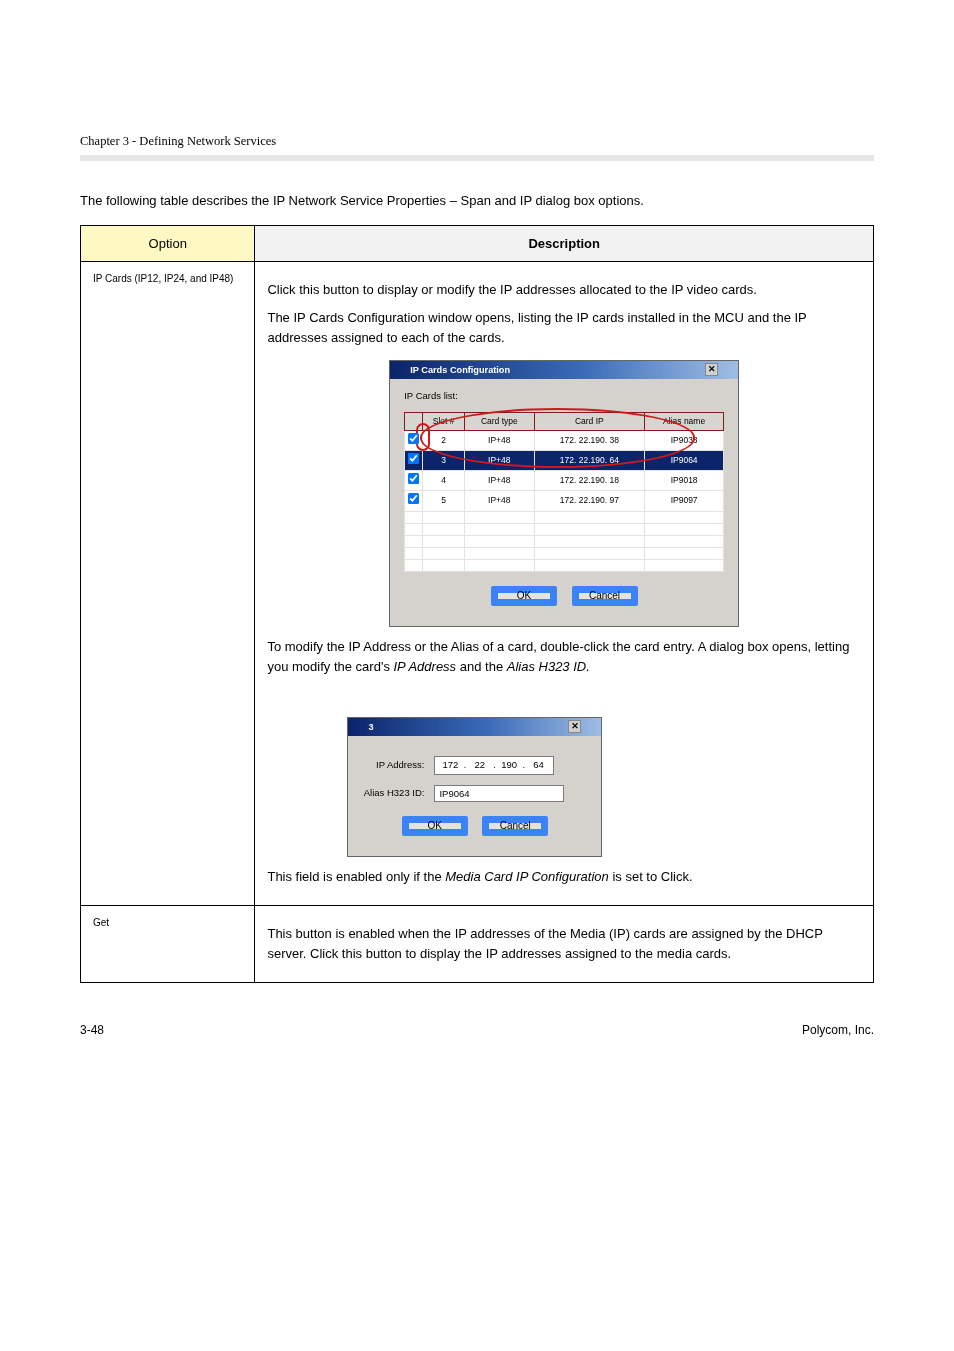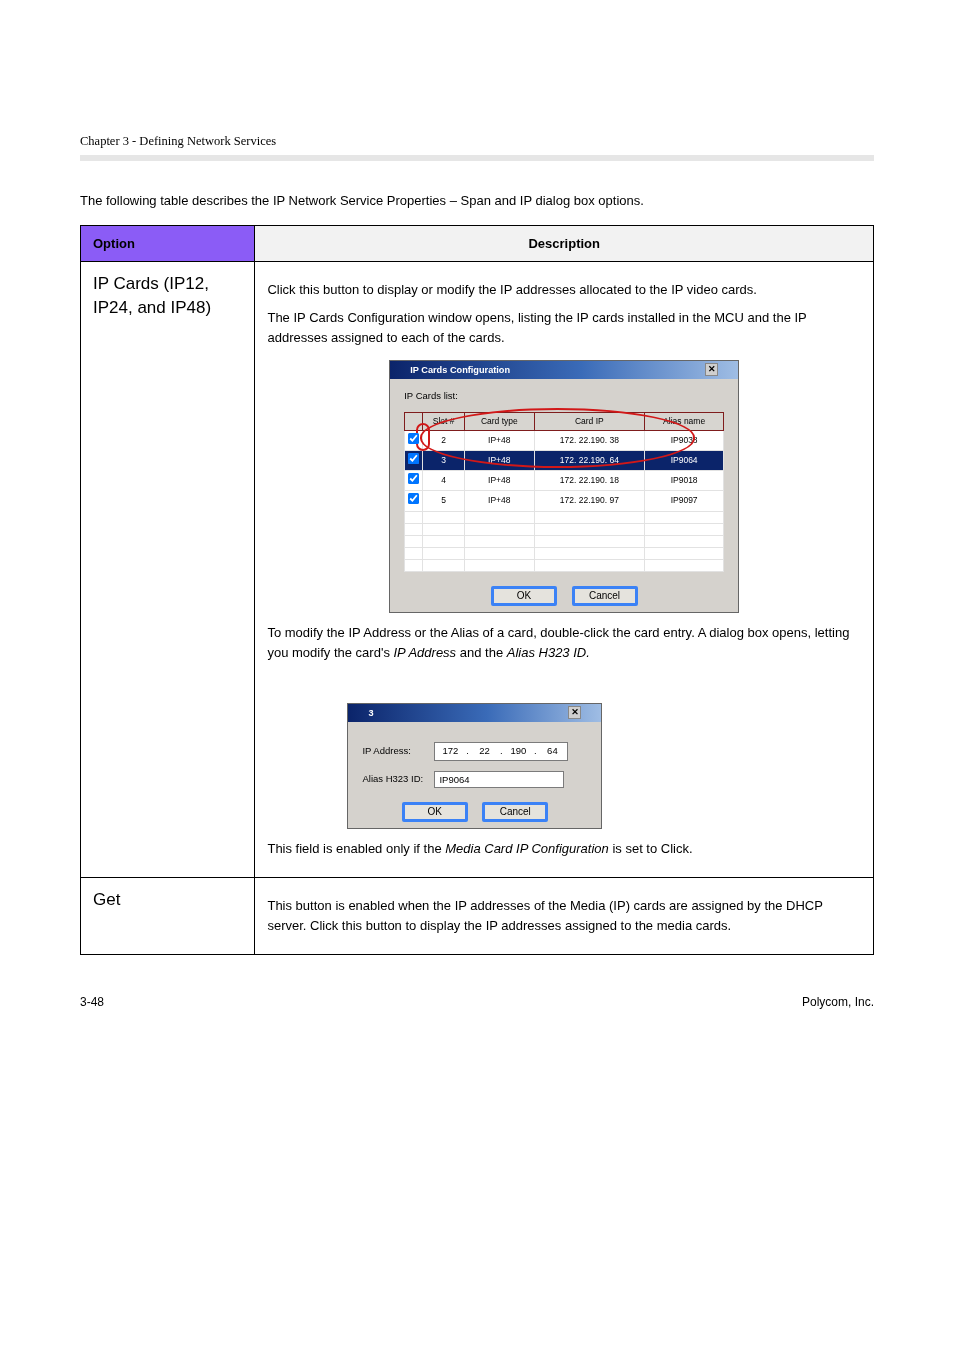--- a/index.html
+++ b/index.html
@@ -21,23 +21,23 @@
   table.outer {
     border: 1px solid #000;
     border-collapse: collapse;
     width: 100%;
   }
   table.outer > tbody > tr > td {
     border: 1px solid #000;
     vertical-align: top;
     padding: 10px 12px;
   }
-  .col-option { width: 22%; background: #8b5cf6; font-weight: bold; padding: 12px 10px; }
+  .col-option { width: 22%; background: #fef9c3; font-weight: normal; text-align: center; padding: 12px 10px; }
   .col-desc   { background: #f2f2f2; font-weight: bold; text-align: center; padding: 12px 10px; }
-  .left-label { background: #fff; font-size: 17px; line-height: 1.45; }
+  .left-label { background: #fff; font-size: 10px; line-height: 1.45; }
   .right-cell { background: #fff; font-size: 13px; line-height: 1.55; position: relative; }
 
   
   .dlg {
     width: 350px;
     margin: 12px auto 10px auto;
     border: 1px solid #666;
     font-family: Tahoma, Verdana, sans-serif;
     font-size: 9.2px;
     position: relative;
@@ -53,21 +53,21 @@
     font-weight: bold;
     background: linear-gradient(to right, #0b246a 0%, #3a6bb8 55%, #9fbde4 100%);
   }
   .dlg-title .closebox {
     width: 13px; height: 13px;
     background: #cfcfcf;
     border: 1px solid #888;
     display: flex; align-items: center; justify-content: center;
     color: #000; font-size: 9px;
   }
-  .dlg-body { padding: 10px 14px 6px 14px; }
+  .dlg-body { padding: 10px 14px 20px 14px; }
   .dlg-label { font-size: 9.5px; margin-bottom: 8px; display: block; }
 
   .grid-wrap { position: relative; }
   table.ipgrid {
     width: 100%;
     border-collapse: collapse;
     background: #fff;
     font-size: 8.5px;
   }
   table.ipgrid th {
@@ -103,38 +103,38 @@
   }
 
   .dlg-buttons { text-align: center; margin-top: 14px; }
   .winbtn {
     display: inline-flex;
     align-items: center; justify-content: center;
     min-width: 66px; height: 20px;
     padding: 0 10px;
     font-family: Tahoma, sans-serif; font-size: 10px;
     background: #e5e3dd;
-    border: 3px solid #3b82f6;
+    border: 7px solid #3b82f6;
     border-radius: 2px;
     margin: 0 6px;
   }
 
   
   .dlg.small-dlg {
     width: 255px;
     margin: 40px 0 10px 80px;
   }
   .dlg.small-dlg .dlg-title { font-weight: bold; }
   .form-row { display: flex; align-items: center; margin: 10px 0; gap: 10px; }
-  .form-row .lab { width: 62px; font-size: 9.5px; }
+  .form-row .lab { width: 62px; font-size: 9.5px; text-align: right; }
   .ipseg {
     display: flex; align-items: center;
     background: #fff; border: 1px solid #7b7b7b;
     padding: 1px 4px; font-size: 9.5px;
-    width: 134px; justify-content: space-between;
+    width: 120px; justify-content: space-between;
   }
   .ipseg span { width: 22px; text-align: center; }
   .txtin {
     width: 130px; height: 17px;
     background: #fff; border: 1px solid #7b7b7b;
     font-size: 9.5px; padding: 0 4px;
   }
 
   .para { margin: 8px 0; }
   .mono-col { font-style: italic; }

